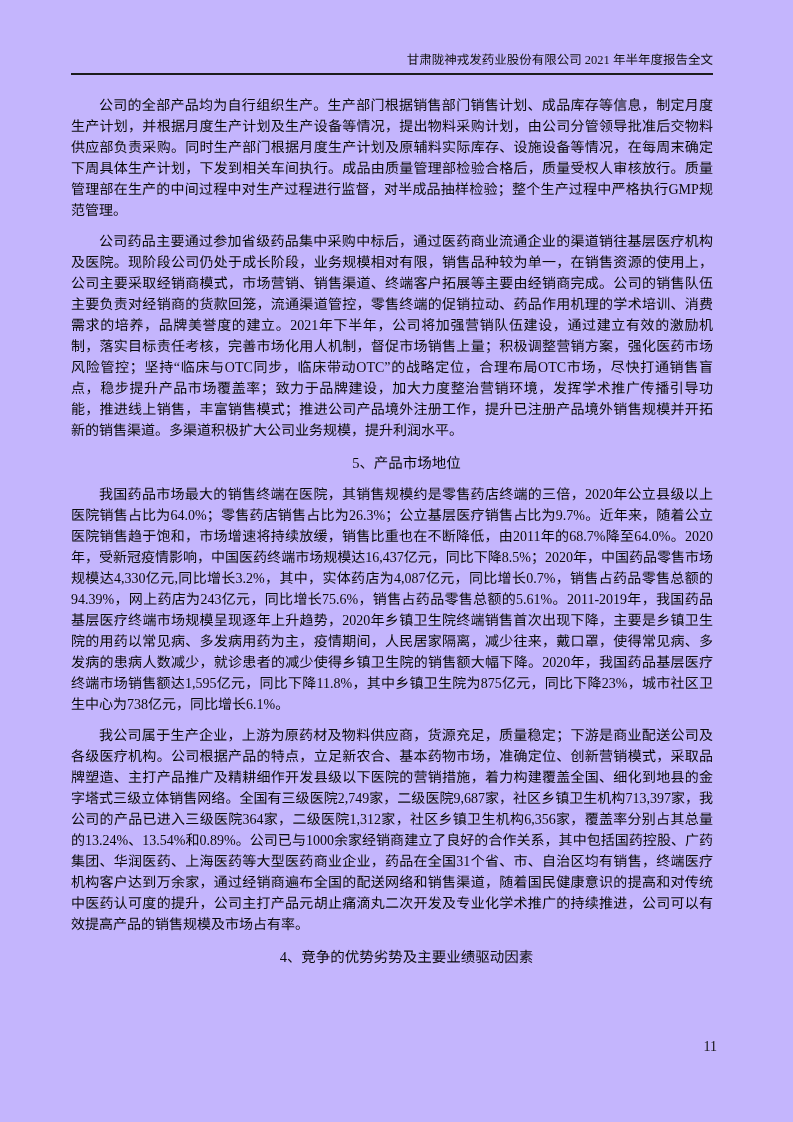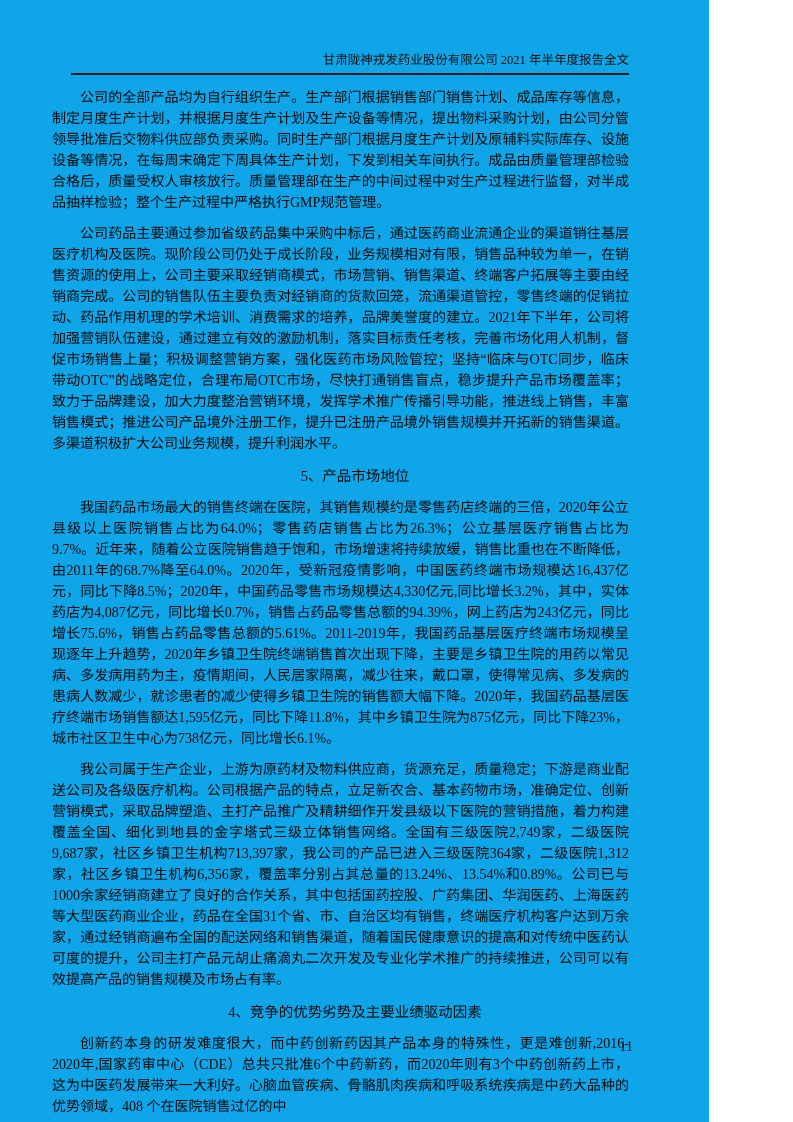--- a/index.html
+++ b/index.html
@@ -2,45 +2,45 @@
 <html lang="zh-CN"><head>
 <meta charset="utf-8">
 <style>
   html, body {
     margin: 0;
     padding: 0;
     background: #ffffff;
   }
   .page {
     position: relative;
-    width: 709px;
+    width: 793px;
     height: 1122px;
-    background: #0ea5e9;
+    background: #c4b5fd;
     color: #000000;
     font-family: "Liberation Serif", "DejaVu Serif", serif;
     overflow: hidden;
     box-sizing: border-box;
   }
   .page-header {
     margin: 53px 80px 0 71px;
     text-align: right;
     font-size: 12.5px;
     line-height: 1.25;
     color: #111111;
     white-space: nowrap;
   }
   .header-rule {
     margin: 4px 80px 0 71px;
     height: 0;
     border: none;
     border-top: 2px solid #1c1c1c;
   }
   .content {
-    margin: 0 80px 0 52px;
-    padding-top: 2px;
+    margin: 0 80px 0 71px;
+    padding-top: 10px;
     font-size: 14px;
     line-height: 21px;
     text-align: justify;
     color: #0a0a0a;
   }
   .content .body-paragraph {
     margin: 10px 0;
     text-indent: 2em;
   }
   .content .section-heading {
@@ -64,16 +64,15 @@
 <div class="page">
   <div class="page-header">甘肃陇神戎发药业股份有限公司 2021 年半年度报告全文</div>
   <hr class="header-rule">
   <div class="content" id="document-body">
       <p class="body-paragraph">公司的全部产品均为自行组织生产。生产部门根据销售部门销售计划、成品库存等信息，制定月度生产计划，并根据月度生产计划及生产设备等情况，提出物料采购计划，由公司分管领导批准后交物料供应部负责采购。同时生产部门根据月度生产计划及原辅料实际库存、设施设备等情况，在每周末确定下周具体生产计划，下发到相关车间执行。成品由质量管理部检验合格后，质量受权人审核放行。质量管理部在生产的中间过程中对生产过程进行监督，对半成品抽样检验；整个生产过程中严格执行GMP规范管理。</p>
       <p class="body-paragraph">公司药品主要通过参加省级药品集中采购中标后，通过医药商业流通企业的渠道销往基层医疗机构及医院。现阶段公司仍处于成长阶段，业务规模相对有限，销售品种较为单一，在销售资源的使用上，公司主要采取经销商模式，市场营销、销售渠道、终端客户拓展等主要由经销商完成。公司的销售队伍主要负责对经销商的货款回笼，流通渠道管控，零售终端的促销拉动、药品作用机理的学术培训、消费需求的培养，品牌美誉度的建立。2021年下半年，公司将加强营销队伍建设，通过建立有效的激励机制，落实目标责任考核，完善市场化用人机制，督促市场销售上量；积极调整营销方案，强化医药市场风险管控；坚持“临床与OTC同步，临床带动OTC”的战略定位，合理布局OTC市场，尽快打通销售盲点，稳步提升产品市场覆盖率；致力于品牌建设，加大力度整治营销环境，发挥学术推广传播引导功能，推进线上销售，丰富销售模式；推进公司产品境外注册工作，提升已注册产品境外销售规模并开拓新的销售渠道。多渠道积极扩大公司业务规模，提升利润水平。</p>
       <h2 class="section-heading">5、产品市场地位</h2>
       <p class="body-paragraph">我国药品市场最大的销售终端在医院，其销售规模约是零售药店终端的三倍，2020年公立县级以上医院销售占比为64.0%；零售药店销售占比为26.3%；公立基层医疗销售占比为9.7%。近年来，随着公立医院销售趋于饱和，市场增速将持续放缓，销售比重也在不断降低，由2011年的68.7%降至64.0%。2020年，受新冠疫情影响，中国医药终端市场规模达16,437亿元，同比下降8.5%；2020年，中国药品零售市场规模达4,330亿元,同比增长3.2%，其中，实体药店为4,087亿元，同比增长0.7%，销售占药品零售总额的94.39%，网上药店为243亿元，同比增长75.6%，销售占药品零售总额的5.61%。2011-2019年，我国药品基层医疗终端市场规模呈现逐年上升趋势，2020年乡镇卫生院终端销售首次出现下降，主要是乡镇卫生院的用药以常见病、多发病用药为主，疫情期间，人民居家隔离，减少往来，戴口罩，使得常见病、多发病的患病人数减少，就诊患者的减少使得乡镇卫生院的销售额大幅下降。2020年，我国药品基层医疗终端市场销售额达1,595亿元，同比下降11.8%，其中乡镇卫生院为875亿元，同比下降23%，城市社区卫生中心为738亿元，同比增长6.1%。</p>
       <p class="body-paragraph">我公司属于生产企业，上游为原药材及物料供应商，货源充足，质量稳定；下游是商业配送公司及各级医疗机构。公司根据产品的特点，立足新农合、基本药物市场，准确定位、创新营销模式，采取品牌塑造、主打产品推广及精耕细作开发县级以下医院的营销措施，着力构建覆盖全国、细化到地县的金字塔式三级立体销售网络。全国有三级医院2,749家，二级医院9,687家，社区乡镇卫生机构713,397家，我公司的产品已进入三级医院364家，二级医院1,312家，社区乡镇卫生机构6,356家，覆盖率分别占其总量的13.24%、13.54%和0.89%。公司已与1000余家经销商建立了良好的合作关系，其中包括国药控股、广药集团、华润医药、上海医药等大型医药商业企业，药品在全国31个省、市、自治区均有销售，终端医疗机构客户达到万余家，通过经销商遍布全国的配送网络和销售渠道，随着国民健康意识的提高和对传统中医药认可度的提升，公司主打产品元胡止痛滴丸二次开发及专业化学术推广的持续推进，公司可以有效提高产品的销售规模及市场占有率。</p>
       <h2 class="section-heading">4、竞争的优势劣势及主要业绩驱动因素</h2>
-      <p class="body-paragraph">创新药本身的研发难度很大，而中药创新药因其产品本身的特殊性，更是难创新,2016-2020年,国家药审中心（CDE）总共只批准6个中药新药，而2020年则有3个中药创新药上市，这为中医药发展带来一大利好。心脑血管疾病、骨骼肌肉疾病和呼吸系统疾病是中药大品种的优势领域，408 个在医院销售过亿的中</p>
     </div>
   <div class="page-number">11</div>
 </div>
 
 </body></html>

